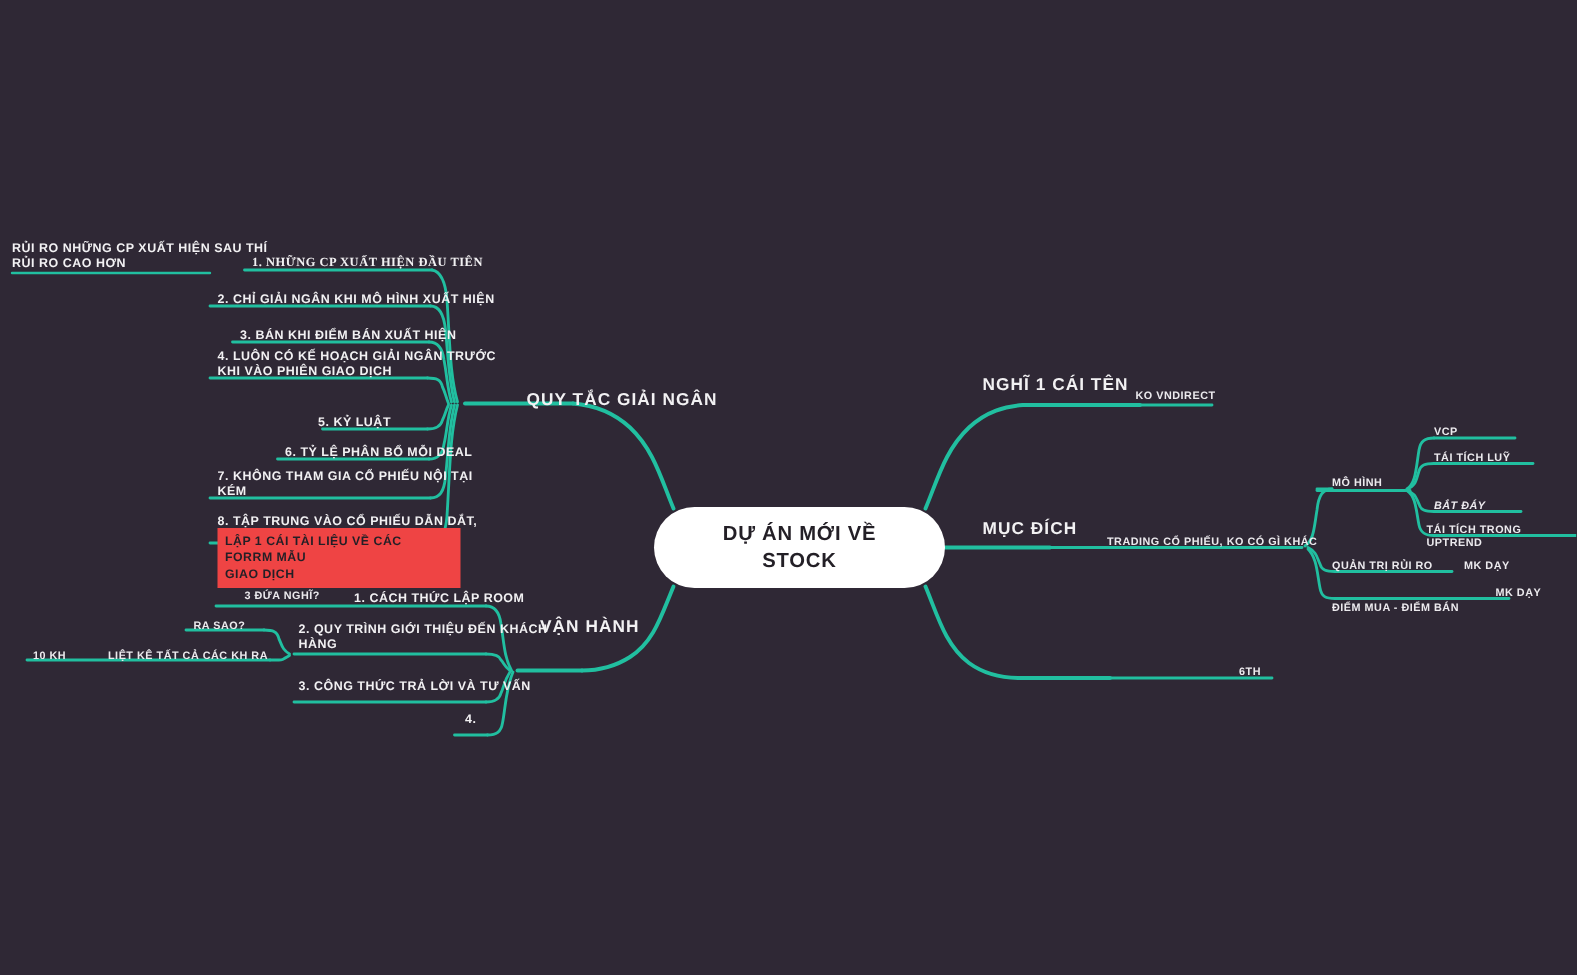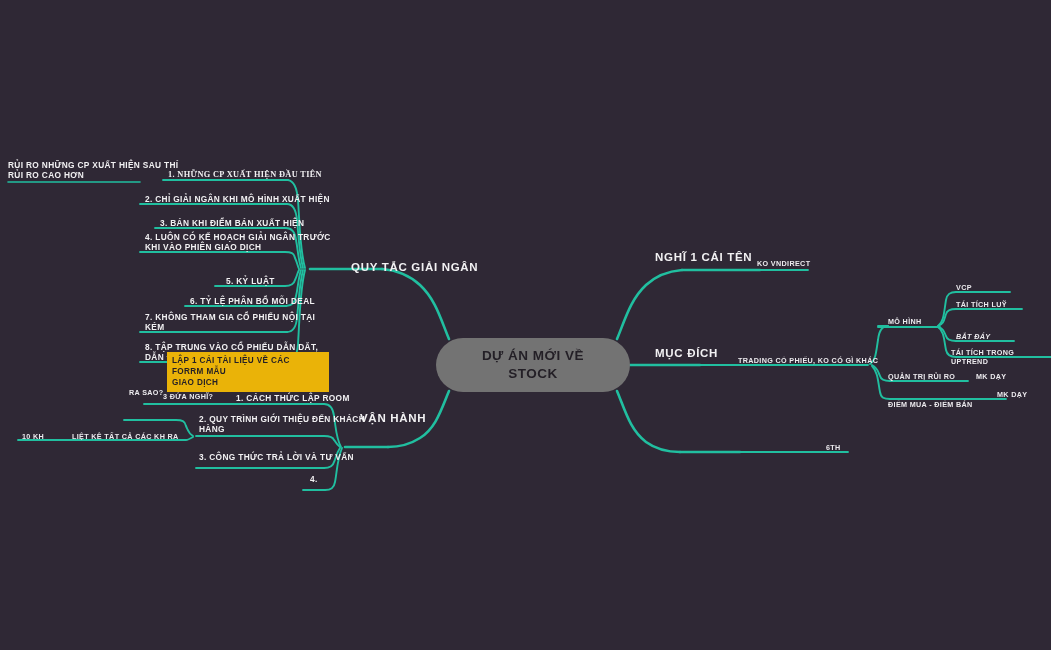--- a/index.html
+++ b/index.html
@@ -36,34 +36,33 @@
     letter-spacing: 0.7px;
   }
   .lvl2 {
     font-size: 8.3px;
   }
   .lvl3 {
     font-size: 7.2px;
     color: #eceaee;
   }
   .highlight {
-    background: #eab308;
+    background: #ef4444;
     color: #231f26;
     padding: 3px 5px 4px 5px;
     font-size: 8.2px;
     line-height: 1.35;
-    margin-left: 22px;
   }
   #center-node {
     position: absolute;
     left: 436px;
     top: 338px;
     width: 194px;
     height: 54px;
-    background: #737373;
+    background: #ffffff;
     border-radius: 27px;
     display: flex;
     align-items: center;
     justify-content: center;
     text-align: center;
     color: #231f26;
     font-weight: bold;
     font-size: 13.5px;
     letter-spacing: 0.5px;
     line-height: 1.35;
@@ -169,21 +168,21 @@
 
   <div class="node lvl2" style="left:168px; top:170px;font-family:Liberation Serif, serif;">1. NHỮNG CP XUẤT HIỆN ĐẦU TIÊN</div>
 
   <div class="node lvl2" style="left:145px; top:194px;text-align:right;">2. CHỈ GIẢI NGÂN KHI MÔ HÌNH XUẤT HIỆN</div>
 
   <div class="node lvl2" style="left:160px; top:218px;text-align:center;">3. BÁN KHI ĐIỂM BÁN XUẤT HIỆN</div>
 
   <div class="node lvl2" style="left:145px; top:232px;">4. LUÔN CÓ KẾ HOẠCH GIẢI NGÂN TRƯỚC
 KHI VÀO PHIÊN GIAO DỊCH</div>
 
-  <div class="node lvl2" style="left:226px; top:276px;">5. KỶ LUẬT</div>
+  <div class="node lvl2" style="left:212px; top:276px;">5. KỶ LUẬT</div>
 
   <div class="node lvl2" style="left:190px; top:296px;">6. TỶ LỆ PHÂN BỔ MỖI DEAL</div>
 
   <div class="node lvl2" style="left:145px; top:312px;">7. KHÔNG THAM GIA CỔ PHIẾU NỘI TẠI
 KÉM</div>
 
   <div class="node lvl2" style="left:145px; top:342px;">8. TẬP TRUNG VÀO CỔ PHIẾU DẪN DẮT,
 DẪN ĐẦU</div>
 
   <div class="node lvl2" style="left:8px; top:160px;">RỦI RO NHỮNG CP XUẤT HIỆN SAU THÍ
@@ -200,21 +199,21 @@
 HÀNG</div>
 
   <div class="node lvl2" style="left:199px; top:452px;">3. CÔNG THỨC TRẢ LỜI VÀ TƯ VẤN</div>
 
   <div class="node lvl2" style="left:310px; top:474px;">4.</div>
 
   <div class="node lvl3" style="left:163px; top:392px;">3 ĐỨA NGHĨ?</div>
 
   <div class="node lvl3" style="left:72px; top:432px;">LIỆT KÊ TẤT CẢ CÁC KH RA</div>
 
-  <div class="node lvl3" style="left:129px; top:388px;">RA SAO?</div>
+  <div class="node lvl3" style="left:129px; top:412px;">RA SAO?</div>
 
   <div class="node lvl3" style="left:22px; top:432px;">10 KH</div>
 
   <div class="node lvl1" style="left:655px; top:250px;">NGHĨ 1 CÁI TÊN</div>
 
   <div class="node lvl3" style="left:757px; top:259px;">KO VNDIRECT</div>
 
   <div class="node lvl1" style="left:655px; top:346px;">MỤC ĐÍCH</div>
 
   <div class="node lvl3" style="left:738px; top:356px;">TRADING CỔ PHIẾU, KO CÓ GÌ KHÁC</div>

